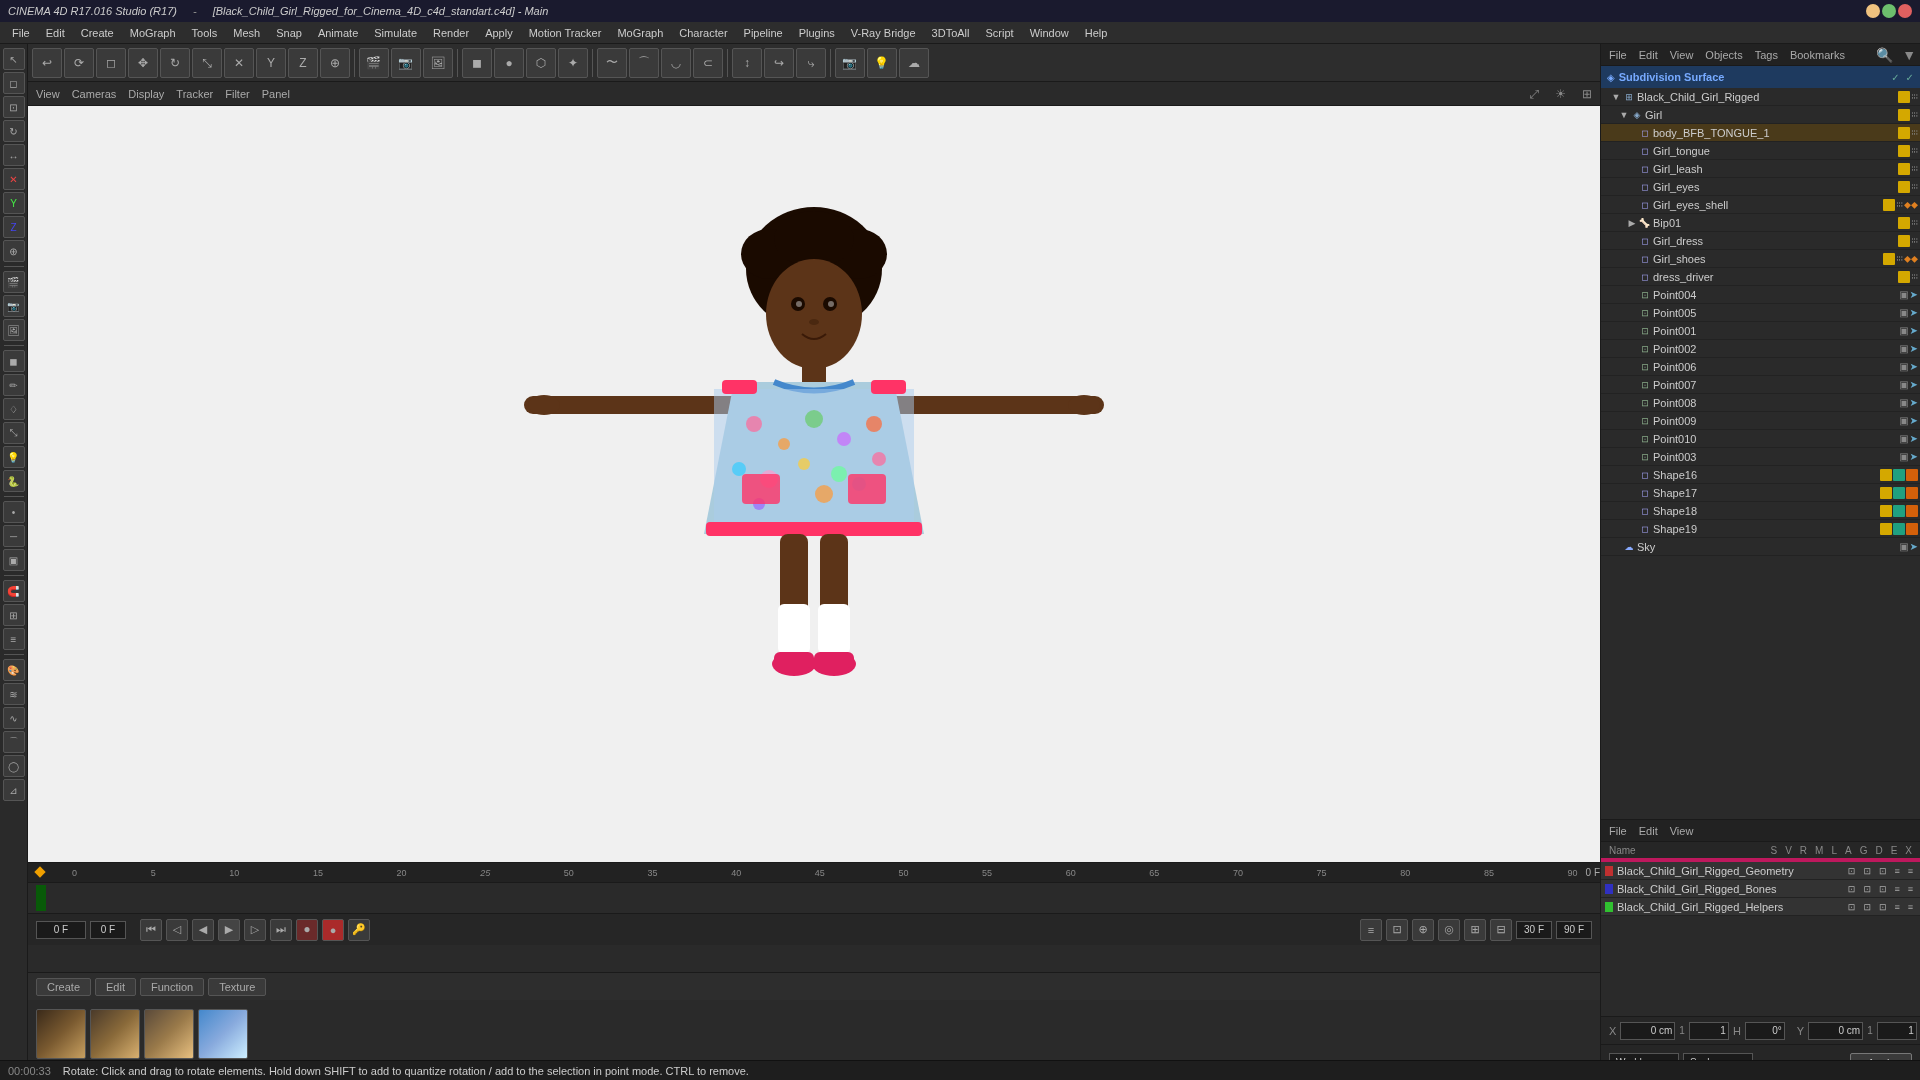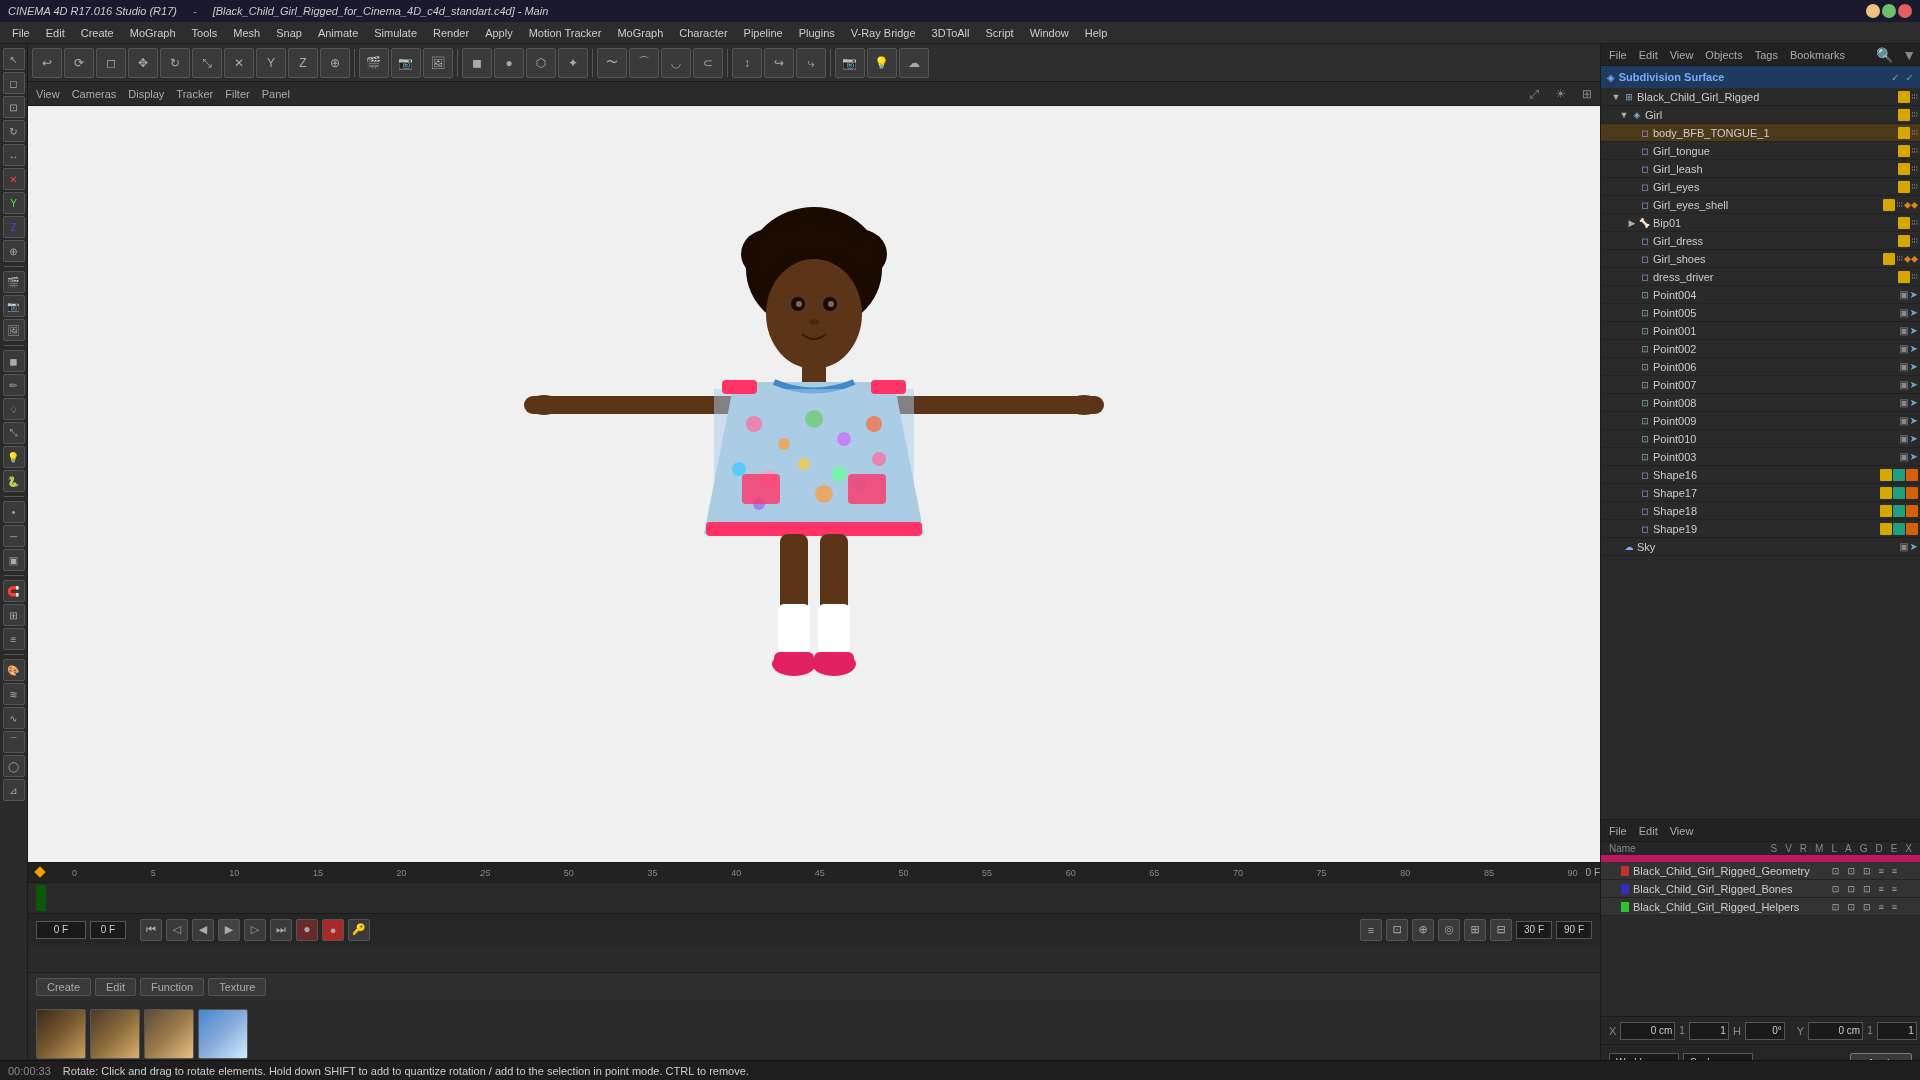--- a/index.html
+++ b/index.html
@@ -150,26 +150,26 @@
     
     #right-panel-bottom {
       height: 260px; background: #2d2d2d; display: flex; flex-direction: column;
     }
     #anim-header {
       height: 22px; background: #222; display: flex; align-items: center;
       padding: 0 4px; gap: 4px; border-bottom: 1px solid #1a1a1a;
     }
     #anim-column-header {
       height: 20px; background: #262626; display: flex; align-items: center;
-      padding: 0 4px; border-bottom: 7px solid #be185d;
+      padding: 0 4px; border-bottom: 4px solid #be185d;
     }
     .col-header { font-size: 10px; color: #888; padding: 0 4px; }
     #anim-list { flex: 1; overflow-y: auto; background: #2a2a2a; }
     .anim-row {
-      height: 18px; display: flex; align-items: center; padding: 0 20px;
+      height: 18px; display: flex; align-items: center; padding: 0 4px;
       border-bottom: 1px solid #222; cursor: pointer;
     }
     .anim-name { flex: 1; font-size: 11px; color: #ccc; }
     .anim-cols { display: flex; gap: 2px; }
 
     
     #coord-bar {
       height: 28px; background: #262626; display: flex; align-items: center;
       padding: 0 8px; gap: 4px; border-top: 1px solid #1a1a1a;
     }

